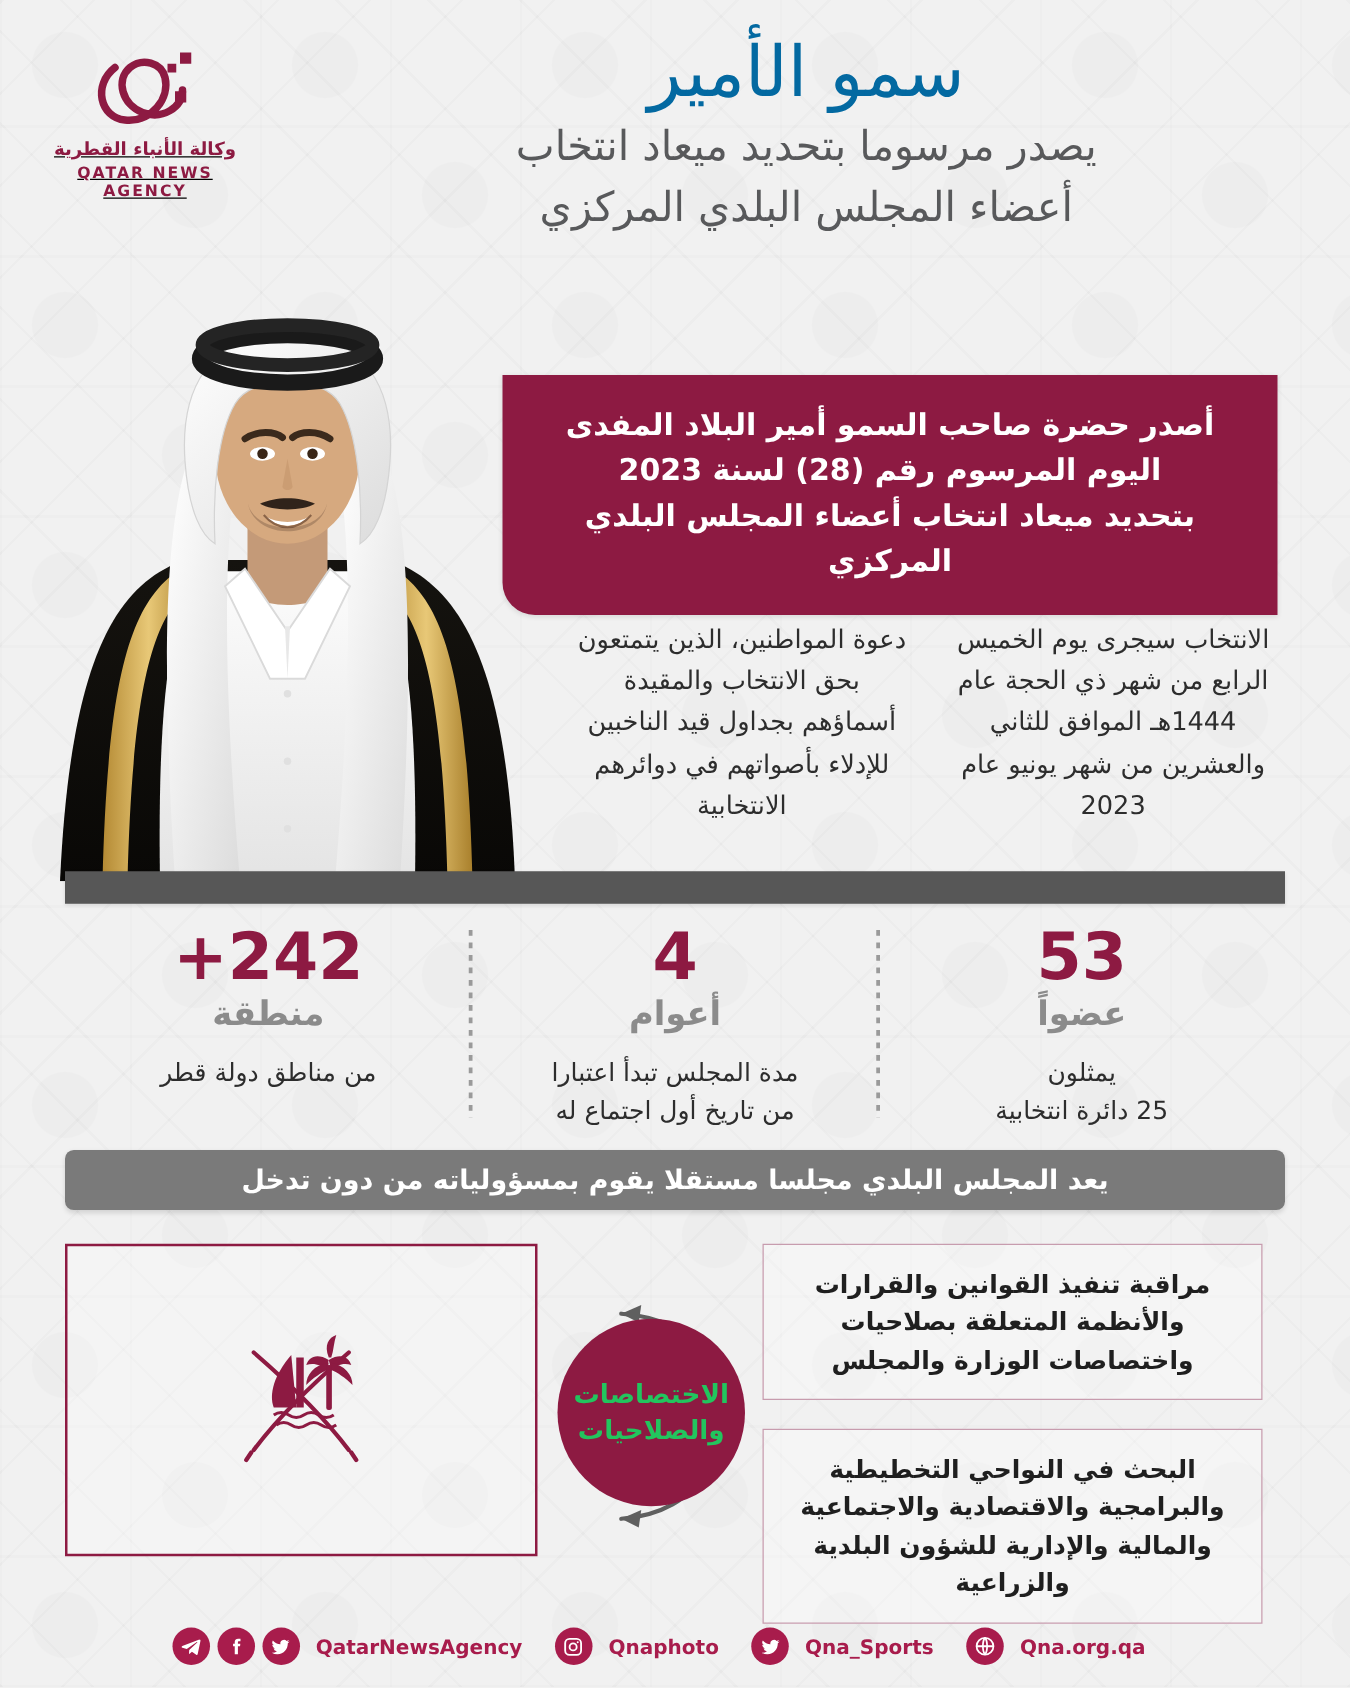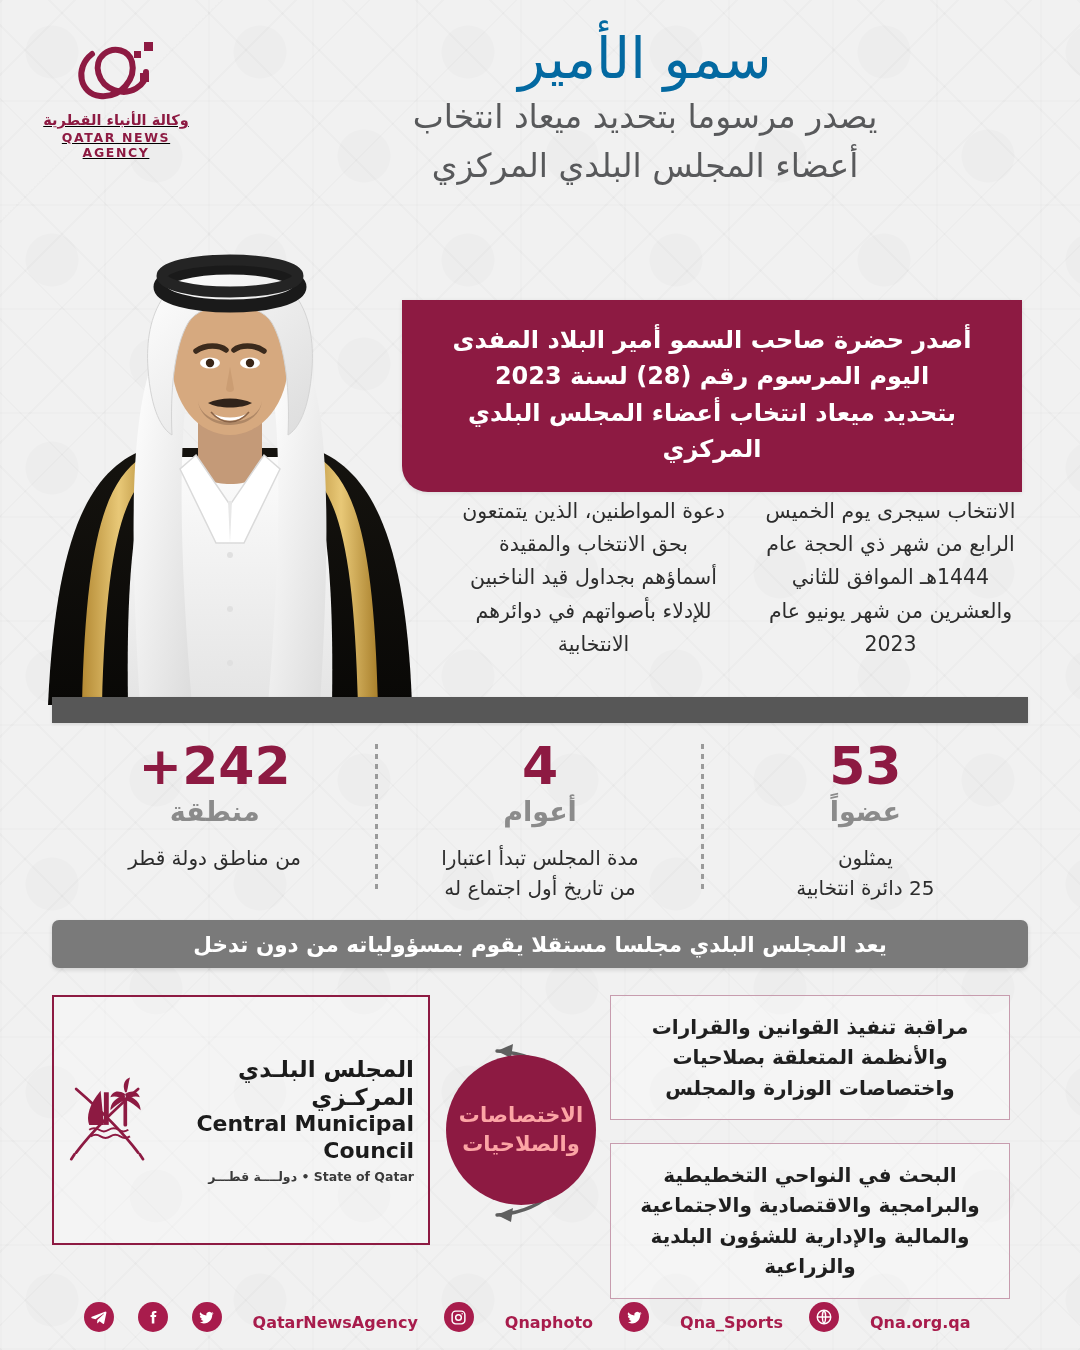--- a/index.html
+++ b/index.html
@@ -164,21 +164,21 @@
   }
 
   .circle{
     position:absolute; top:60px; right:432px;
     width:150px; height:150px; border-radius:50%;
     background:#8d1a42;
     display:flex; flex-direction:column; align-items:center; justify-content:center;
     gap:6px;
   }
   .circle span{
-    font-size:21px; font-weight:700; color:#fca5a5; line-height:1.1;
+    font-size:21px; font-weight:700; color:#22c55e; line-height:1.1;
   }
 
   .arrows{
     position:absolute; top:10px; right:415px;
     width:190px; height:250px;
     pointer-events:none;
   }
 
   .cmcbox{
     position:absolute; top:0; left:0;
@@ -206,21 +206,21 @@
     margin-top:5px; line-height:1.2;
   }
 
   
   .footer{
     position:absolute; bottom:18px; left:0; right:0;
     display:flex; align-items:center; justify-content:center;
     direction:ltr; gap:0;
   }
   .soc-group{
-    display:flex; align-items:flex-end; gap:24px; margin-right:26px;
+    display:flex; align-items:center; gap:6px; margin-right:26px;
   }
   .soc-icon{
     width:30px; height:30px; border-radius:50%;
     background:#a81c4c;
     display:flex; align-items:center; justify-content:center;
     flex:0 0 auto;
   }
   .soc-handle{
     font-size:16px; font-weight:600; color:#a81c4c;
     margin-left:7px; white-space:nowrap;
@@ -393,25 +393,20 @@
       <path d="M74 210 L 90 203 L 88 217 Z" fill="#5f5f5f"></path>
     </svg>
 
     <div class="circle">
       <span>الاختصاصات</span>
       <span>والصلاحيات</span>
     </div>
 
     <div class="cmcbox">
       <div class="cmc-inner">
-        <div class="cmc-text">
-          <div class="cmc-ar">المجلس البلـدي المركـزي</div>
-          <div class="cmc-en">Central Municipal Council</div>
-          <div class="cmc-sub">State of Qatar • دولــــة قطـــر</div>
-        </div>
         <svg width="96" height="112" viewBox="0 0 96 112">
           <g stroke="#8d1a42" stroke-width="3.4" fill="none" stroke-linecap="round">
 
             <path d="M10 96 C 28 72, 56 44, 86 18"></path>
             <path d="M86 96 C 68 72, 40 44, 10 18"></path>
 
             <path d="M8 98 l-4 6 M88 98 l4 6"></path>
           </g>
 
           <path d="M40 20 C 26 36, 22 52, 26 62 L 44 62 Z" fill="#8d1a42"></path>

